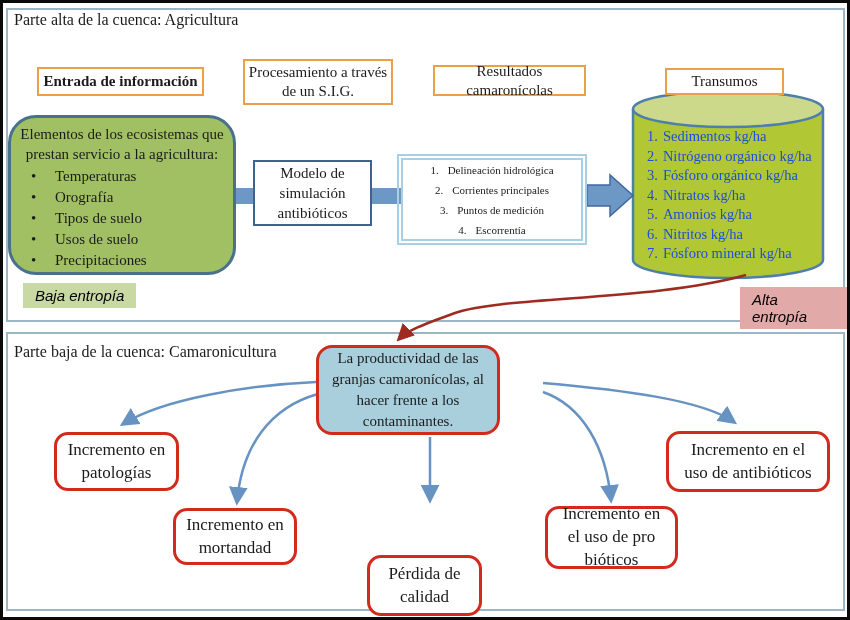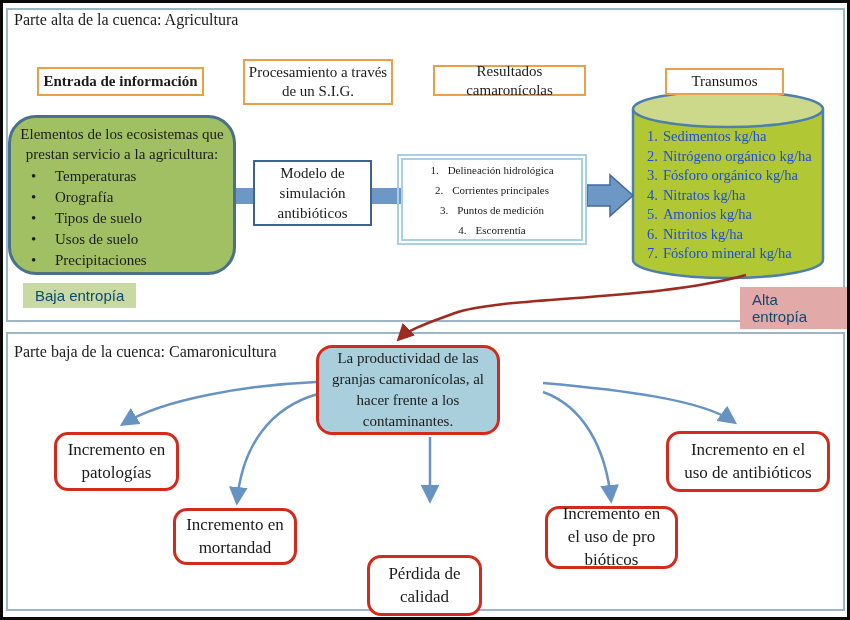--- a/index.html
+++ b/index.html
@@ -32,21 +32,21 @@
     background:#a1c063;border:3px solid #49718b;border-radius:28px;box-sizing:border-box;
     padding:7px 6px 0 6px;font-size:15px;
   }
   #green-box .gb-title{text-align:center;line-height:1.3;}
   #green-box ul{margin:2px 0 0 0;padding:0;list-style:none;}
   #green-box li{position:relative;padding-left:38px;line-height:21px;}
   #green-box li::before{content:"\2022";position:absolute;left:14px;}
 
   .entropy{
     position:absolute;z-index:2;font-family:"Liberation Sans","DejaVu Sans",sans-serif;
-    font-size:15px;padding:4px 12px;color:#0c4a6e;
+    font-size:15px;padding:4px 12px;color:#000000;font-style:italic;
   }
   #baja-entropia{left:20px;top:280px;background:#c9d9a3;}
   #alta-entropia{left:737px;top:284px;background:#e2a9a9;}
 
   #model-box{
     position:absolute;left:250px;top:157px;width:119px;height:66px;z-index:2;
     background:#fff;border:2.5px solid #3f638b;box-sizing:border-box;
     display:flex;align-items:center;justify-content:center;text-align:center;
     font-size:15px;line-height:1.35;
   }

